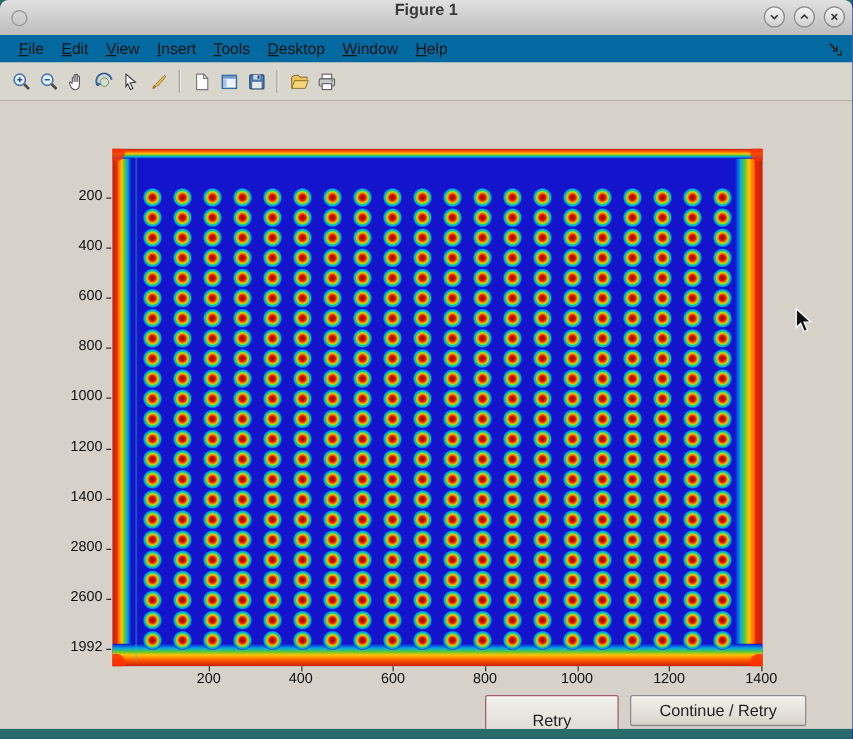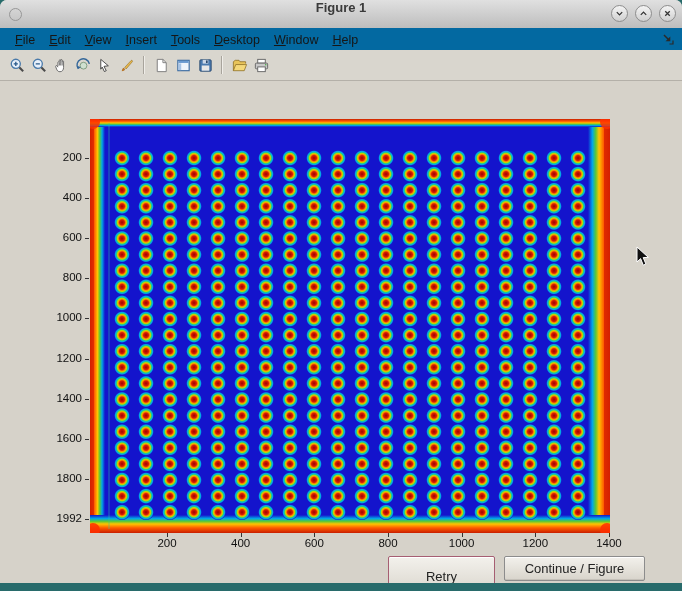--- a/index.html
+++ b/index.html
@@ -695,42 +695,42 @@
           <circle cx="368.0" cy="393.2" r="7.8" fill="url(#spot)"></circle>
           <circle cx="392.0" cy="393.2" r="7.8" fill="url(#spot)"></circle>
           <circle cx="416.0" cy="393.2" r="7.8" fill="url(#spot)"></circle>
           <circle cx="440.0" cy="393.2" r="7.8" fill="url(#spot)"></circle>
           <circle cx="464.0" cy="393.2" r="7.8" fill="url(#spot)"></circle>
           <circle cx="488.0" cy="393.2" r="7.8" fill="url(#spot)"></circle>
         </svg>
       </div>
 
     <button class="dlgbtn" id="btn-retry">Retry</button>
-    <button class="dlgbtn" id="btn-cont">Continue / Figure</button>
+    <button class="dlgbtn" id="btn-cont">Continue / Retry</button>
 
     <svg id="cursor" viewBox="0 0 14 21">
       <polygon points="1,1 1,16 4.6,12.6 7.3,19.2 9.9,18 7.2,11.6 12.4,11.4" fill="#111" stroke="#fff" stroke-width="1"></polygon>
     </svg>
   <div class="ytick" style="left: 40px; top: 70px;">200</div>
       <div class="tickmark" style="left: 85px; top: 77px; width: 4px; height: 1px;"></div>
       <div class="ytick" style="left: 40px; top: 110.12px;">400</div>
       <div class="tickmark" style="left: 85px; top: 117.12px; width: 4px; height: 1px;"></div>
       <div class="ytick" style="left: 40px; top: 150.24px;">600</div>
       <div class="tickmark" style="left: 85px; top: 157.24px; width: 4px; height: 1px;"></div>
       <div class="ytick" style="left: 40px; top: 190.36px;">800</div>
       <div class="tickmark" style="left: 85px; top: 197.36px; width: 4px; height: 1px;"></div>
       <div class="ytick" style="left: 40px; top: 230.48px;">1000</div>
       <div class="tickmark" style="left: 85px; top: 237.48px; width: 4px; height: 1px;"></div>
       <div class="ytick" style="left: 40px; top: 270.6px;">1200</div>
       <div class="tickmark" style="left: 85px; top: 277.6px; width: 4px; height: 1px;"></div>
       <div class="ytick" style="left: 40px; top: 310.72px;">1400</div>
       <div class="tickmark" style="left: 85px; top: 317.72px; width: 4px; height: 1px;"></div>
-      <div class="ytick" style="left: 40px; top: 350.84px;">1600</div>
+      <div class="ytick" style="left: 40px; top: 350.84px;">2800</div>
       <div class="tickmark" style="left: 85px; top: 357.84px; width: 4px; height: 1px;"></div>
-      <div class="ytick" style="left: 40px; top: 390.96px;">1800</div>
+      <div class="ytick" style="left: 40px; top: 390.96px;">2600</div>
       <div class="tickmark" style="left: 85px; top: 397.96px; width: 4px; height: 1px;"></div>
       <div class="ytick" style="left: 40px; top: 431.08px;">1992</div>
       <div class="tickmark" style="left: 85px; top: 438.08px; width: 4px; height: 1px;"></div>
       <div class="xtick" style="left: 145px; top: 456px;">200</div>
       <div class="tickmark" style="left: 167px; top: 452px; width: 1px; height: 4px;"></div>
       <div class="xtick" style="left: 218.66px; top: 456px;">400</div>
       <div class="tickmark" style="left: 240.66px; top: 452px; width: 1px; height: 4px;"></div>
       <div class="xtick" style="left: 292.32px; top: 456px;">600</div>
       <div class="tickmark" style="left: 314.32px; top: 452px; width: 1px; height: 4px;"></div>
       <div class="xtick" style="left: 365.98px; top: 456px;">800</div>

